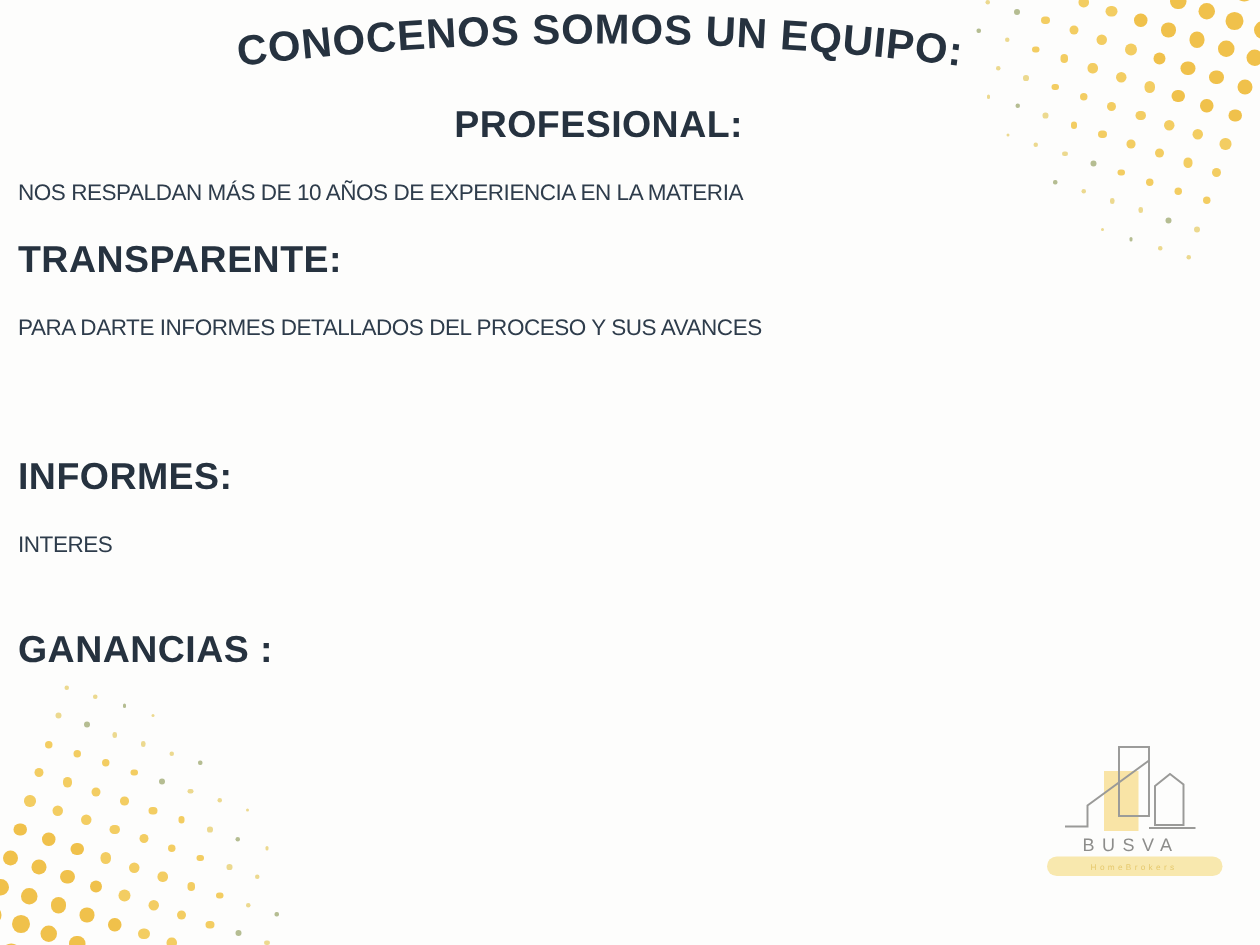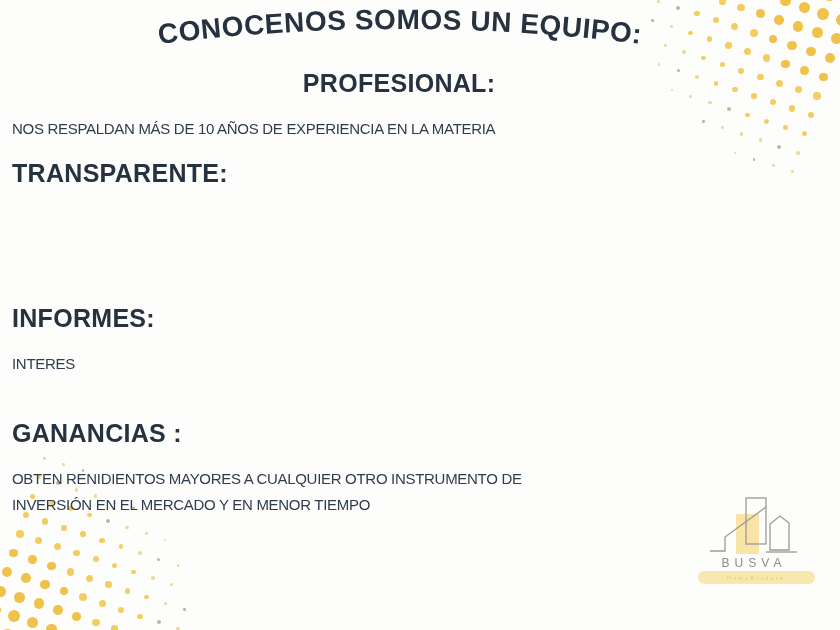--- a/index.html
+++ b/index.html
@@ -211,36 +211,33 @@
   <div class="section sec-0">
     <div class="heading">PROFESIONAL:</div>
     <div class="body">
       <div class="line">NOS RESPALDAN MÁS DE 10 AÑOS DE EXPERIENCIA EN LA MATERIA</div>
     </div>
   </div>
 
   <div class="section sec-1">
     <div class="heading">TRANSPARENTE:</div>
     <div class="body">
+      <div class="line">PARA DARTE INFORMES DETALLADOS DEL PROCESO Y SUS AVANCES</div>
     </div>
   </div>
 
   <div class="section sec-2">
     <div class="heading">INFORMES:</div>
     <div class="body">
       <div class="line">INTERES</div>
     </div>
   </div>
 
   <div class="section sec-3">
     <div class="heading">GANANCIAS :</div>
-    <div class="body">
-      <div class="line">OBTEN RENIDIENTOS MAYORES A CUALQUIER OTRO INSTRUMENTO DE</div>
-      <div class="line">INVERSIÓN EN EL MERCADO Y EN MENOR TIEMPO</div>
-    </div>
   </div>
 
   <div class="logo">
     <svg width="130" height="100" viewBox="0 0 130 100">
 
       <rect x="38" y="24" width="23" height="40" fill="var(--logo-fill-yellow,#f7dd90)" opacity="0.8"></rect>
       <g stroke="var(--logo-line-gray,#9a9a98)" stroke-width="1.3" fill="none">
 
         <rect x="48" y="8" width="20" height="46"></rect>
 

